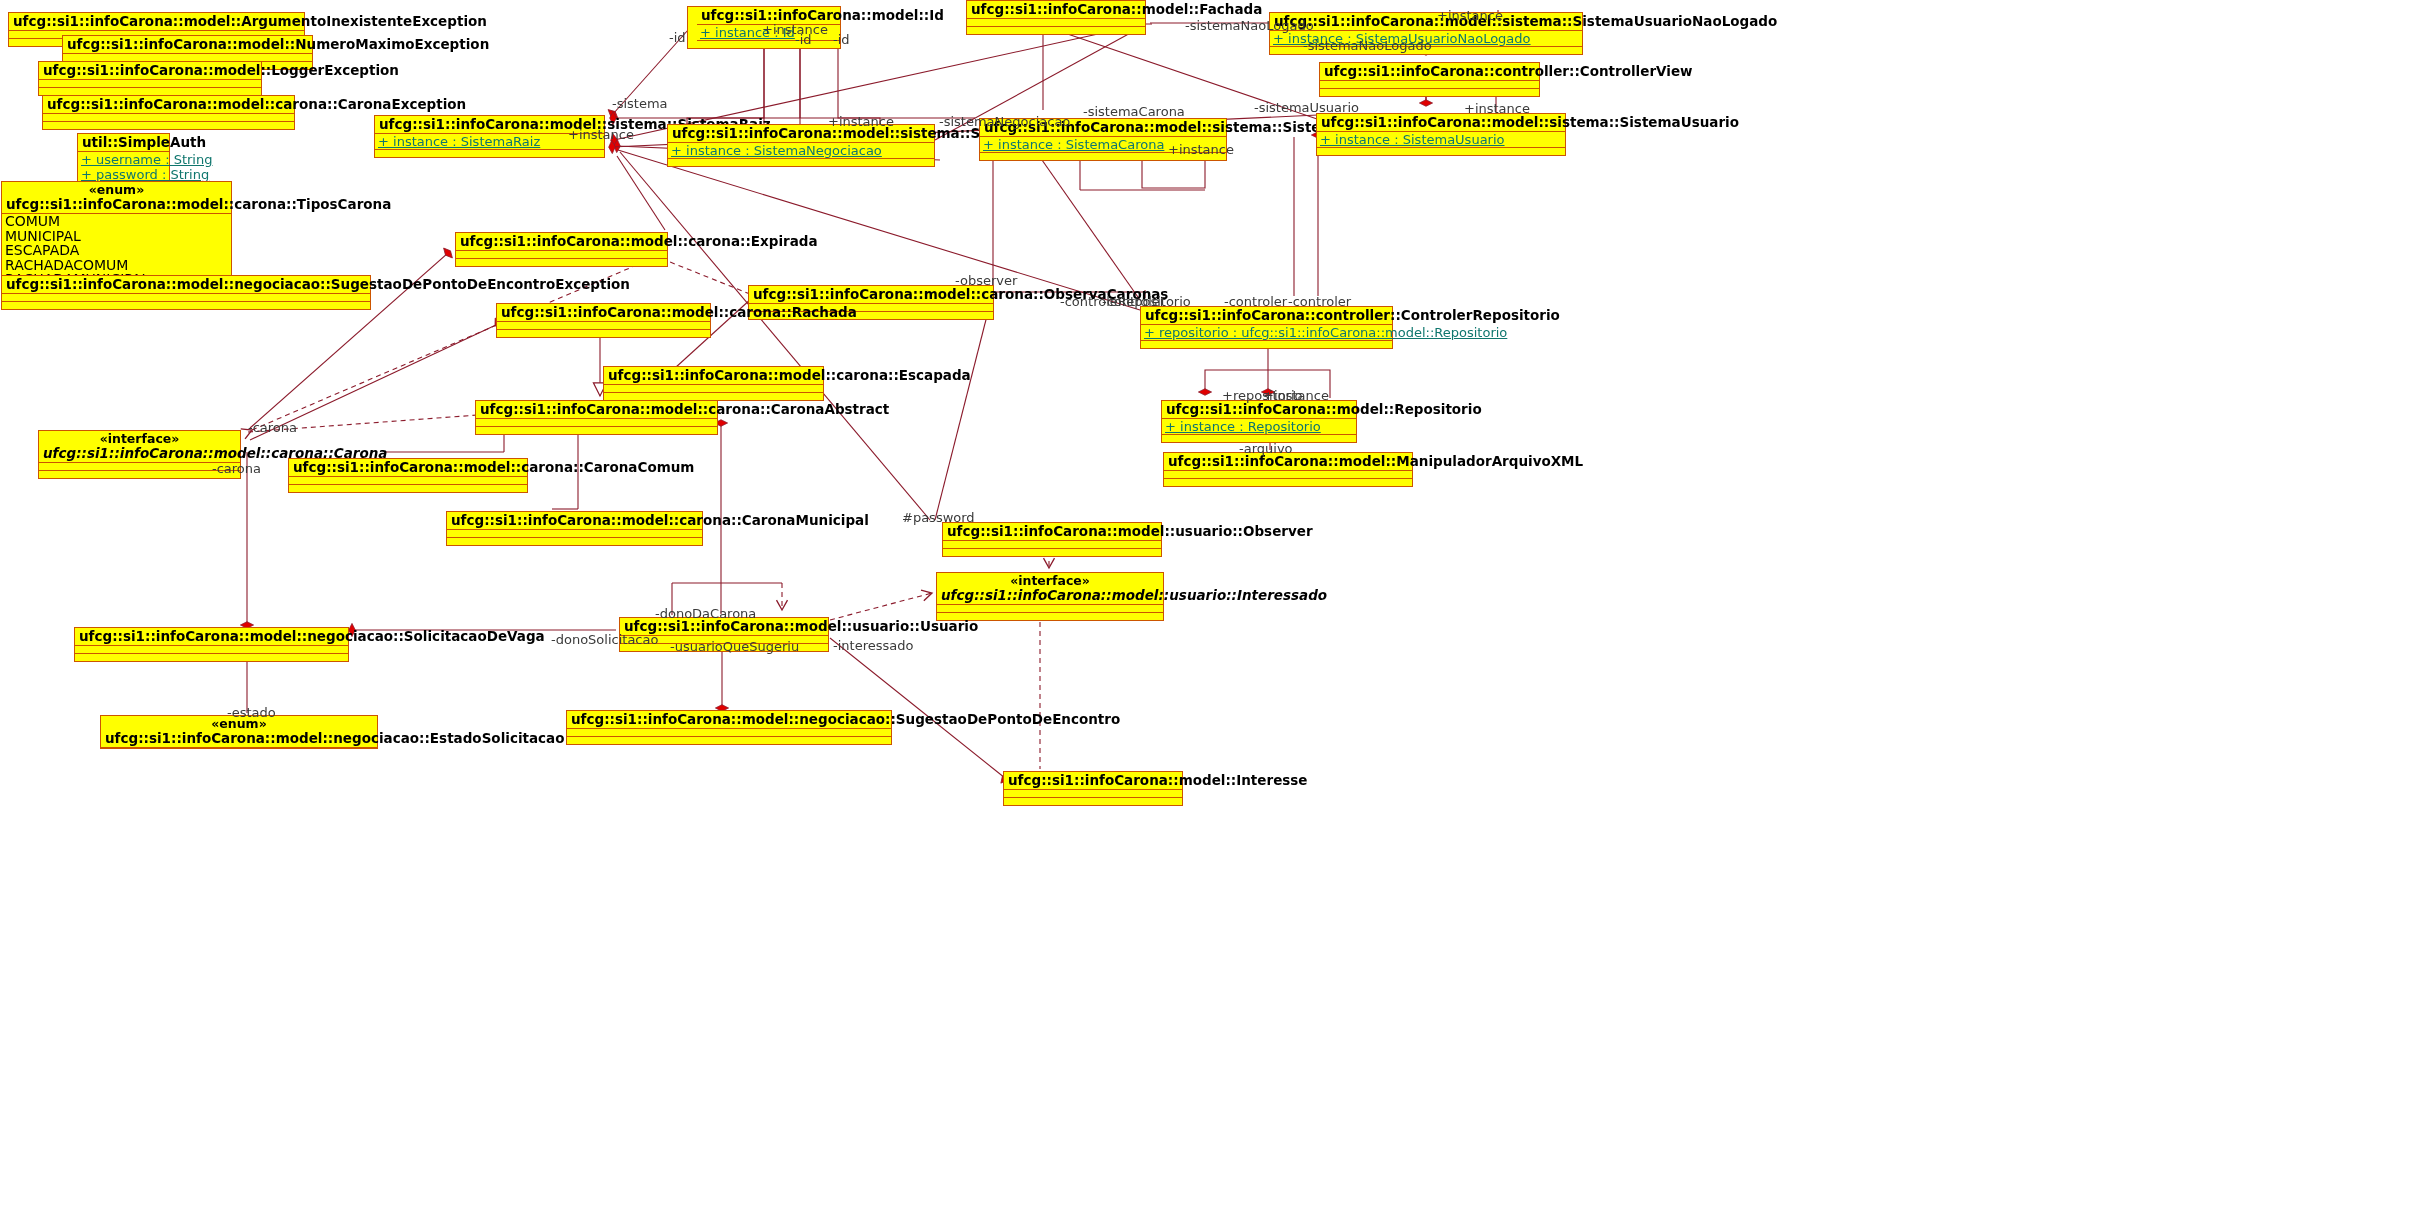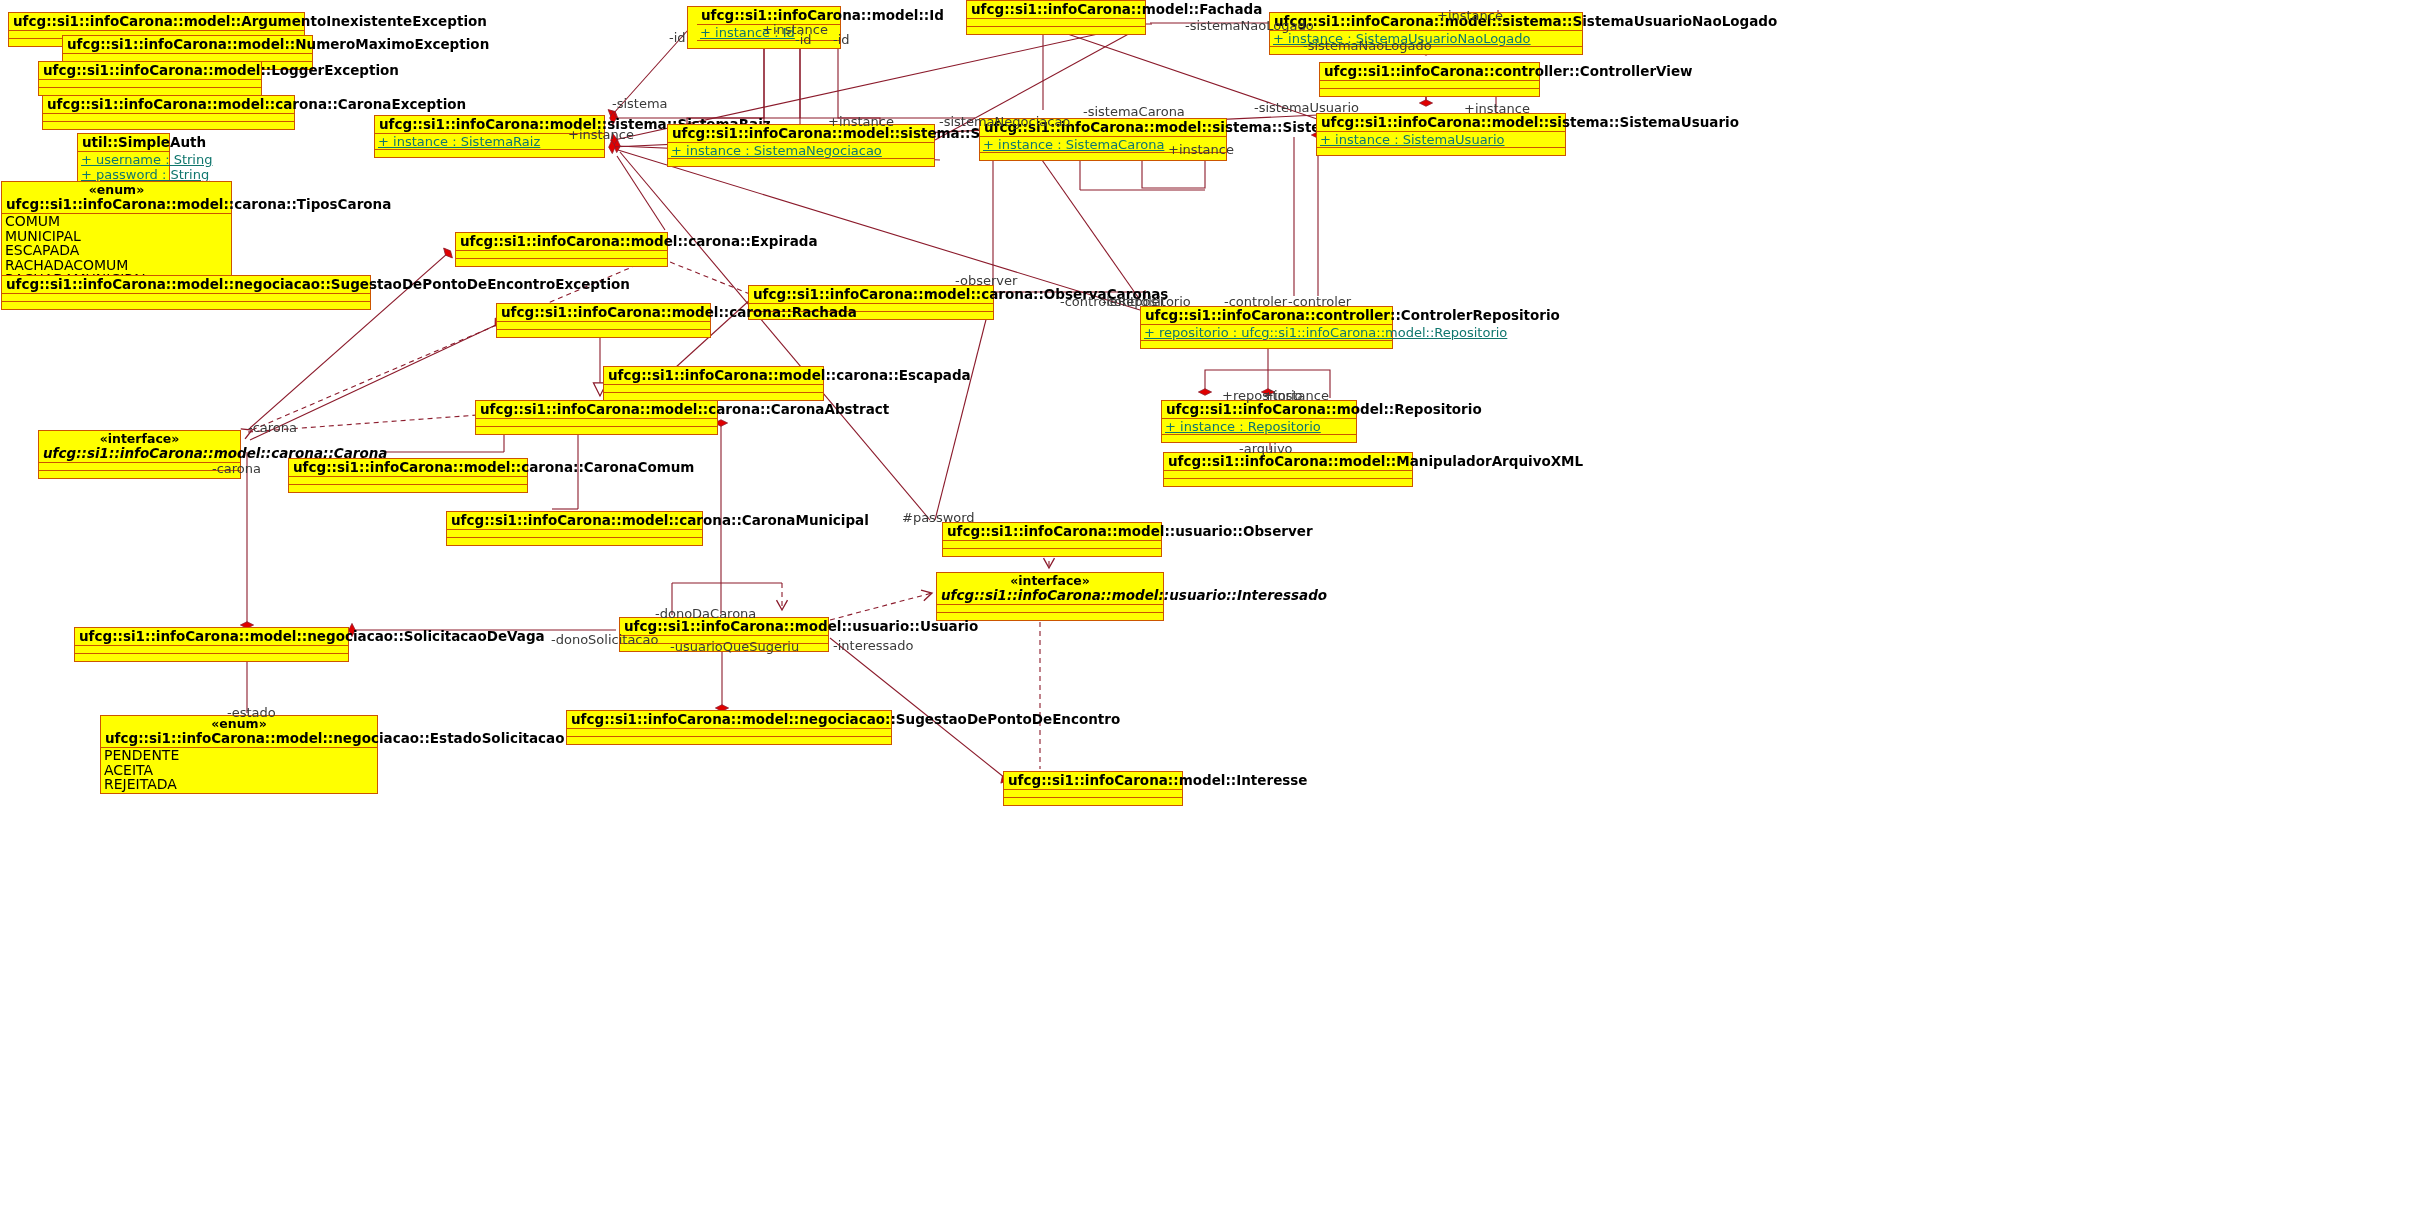--- a/index.html
+++ b/index.html
@@ -370,25 +370,20 @@
         <div class="hdr">
           <div>ufcg::si1::infoCarona::model::usuario::Usuario</div>
         </div>
         <div class="attrs"></div>
         <div class="ops"></div>
       </div>
       <div class="cls" style="left: 100px; top: 715px; width: 278px;">
         <div class="hdr">
           <div class="stereo">«enum»</div>
           <div>ufcg::si1::infoCarona::model::negociacao::EstadoSolicitacao</div>
-        </div>
-        <div class="enumvals">
-          <div class="enumval">PENDENTE</div>
-          <div class="enumval">ACEITA</div>
-          <div class="enumval">REJEITADA</div>
         </div>
       </div>
       <div class="cls" style="left: 566px; top: 710px; width: 326px;">
         <div class="hdr">
           <div>ufcg::si1::infoCarona::model::negociacao::SugestaoDePontoDeEncontro</div>
         </div>
         <div class="attrs"></div>
         <div class="ops"></div>
       </div>
       <div class="cls" style="left: 1003px; top: 771px; width: 180px;">

